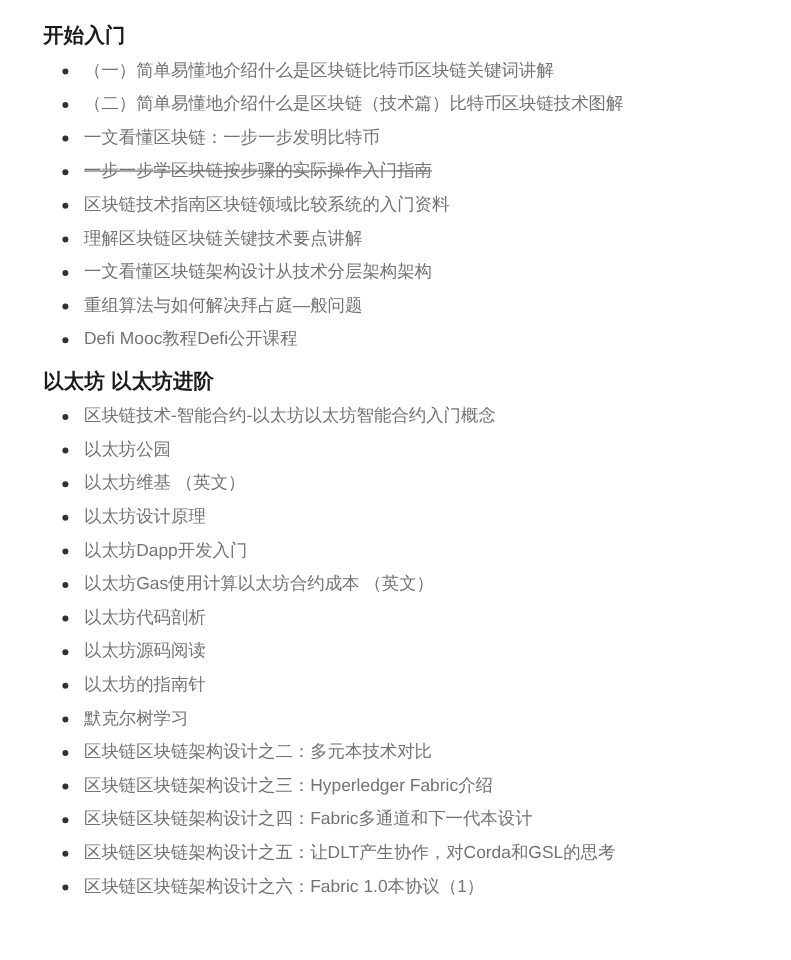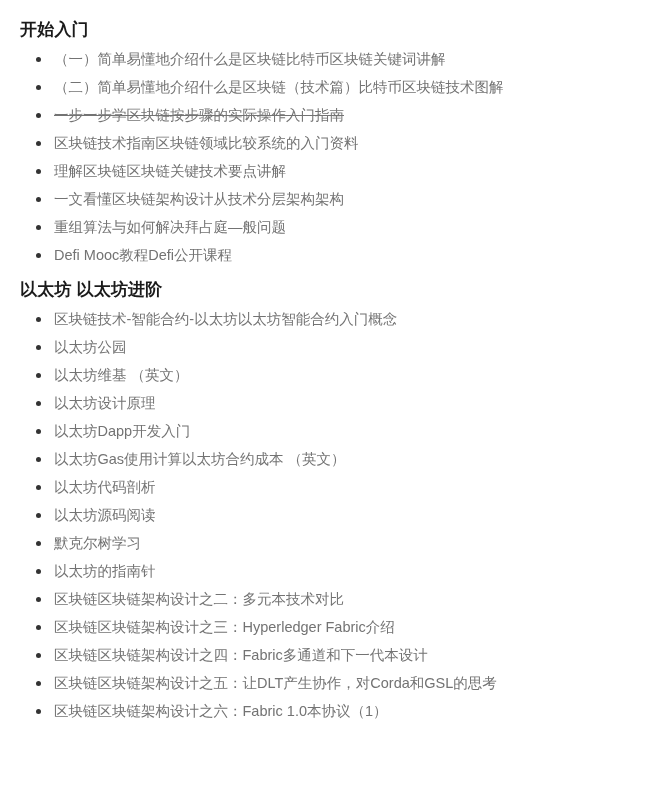--- a/index.html
+++ b/index.html
@@ -14,20 +14,21 @@
     color: #333333;
     -webkit-font-smoothing: antialiased;
   }
   .page {
     padding: 14px 18px 20px 18px;
     box-sizing: border-box;
     width: 659px;
   }
   .section {
     margin-bottom: 8px;
+    margin-left: 16px;
   }
   .section-title {
     font-size: 17px;
     font-weight: bold;
     color: #1a1a1a;
     margin: 14px 0 10px 2px;
     letter-spacing: 0.2px;
   }
   .section:first-child .section-title {
     margin-top: 4px;
@@ -68,41 +69,42 @@
 </head>
 <body>
 
 <div class="page">
   <div id="sections-root">
       <div class="section">
         <div class="section-title">开始入门</div>
         <ul class="link-list">
           <li><a class="doc-link" href="#">（一）简单易懂地介绍什么是区块链比特币区块链关键词讲解</a></li>
           <li><a class="doc-link" href="#">（二）简单易懂地介绍什么是区块链（技术篇）比特币区块链技术图解</a></li>
+          <li><a class="doc-link" href="#">一文看懂区块链：一步一步发明比特币</a></li>
           <li><a class="doc-link struck" href="#">一步一步学区块链按步骤的实际操作入门指南</a></li>
           <li><a class="doc-link" href="#">区块链技术指南区块链领域比较系统的入门资料</a></li>
           <li><a class="doc-link" href="#">理解区块链区块链关键技术要点讲解</a></li>
           <li><a class="doc-link" href="#">一文看懂区块链架构设计从技术分层架构架构</a></li>
           <li><a class="doc-link" href="#">重组算法与如何解决拜占庭—般问题</a></li>
           <li><a class="doc-link" href="#">Defi Mooc教程Defi公开课程</a></li>
         </ul>
       </div>
       <div class="section">
         <div class="section-title">以太坊 以太坊进阶</div>
         <ul class="link-list">
           <li><a class="doc-link" href="#">区块链技术-智能合约-以太坊以太坊智能合约入门概念</a></li>
           <li><a class="doc-link" href="#">以太坊公园</a></li>
           <li><a class="doc-link" href="#">以太坊维基 （英文）</a></li>
           <li><a class="doc-link" href="#">以太坊设计原理</a></li>
           <li><a class="doc-link" href="#">以太坊Dapp开发入门</a></li>
           <li><a class="doc-link" href="#">以太坊Gas使用计算以太坊合约成本 （英文）</a></li>
           <li><a class="doc-link" href="#">以太坊代码剖析</a></li>
           <li><a class="doc-link" href="#">以太坊源码阅读</a></li>
+          <li><a class="doc-link" href="#">以太坊的指南针</a></li>
           <li><a class="doc-link" href="#">默克尔树学习</a></li>
-          <li><a class="doc-link" href="#">以太坊的指南针</a></li>
         </ul>
       </div>
       <div class="section">
         <ul class="link-list">
           <li><a class="doc-link" href="#">区块链区块链架构设计之二：多元本技术对比</a></li>
           <li><a class="doc-link" href="#">区块链区块链架构设计之三：Hyperledger Fabric介绍</a></li>
           <li><a class="doc-link" href="#">区块链区块链架构设计之四：Fabric多通道和下一代本设计</a></li>
           <li><a class="doc-link" href="#">区块链区块链架构设计之五：让DLT产生协作，对Corda和GSL的思考</a></li>
           <li><a class="doc-link" href="#">区块链区块链架构设计之六：Fabric 1.0本协议（1）</a></li>
         </ul>

